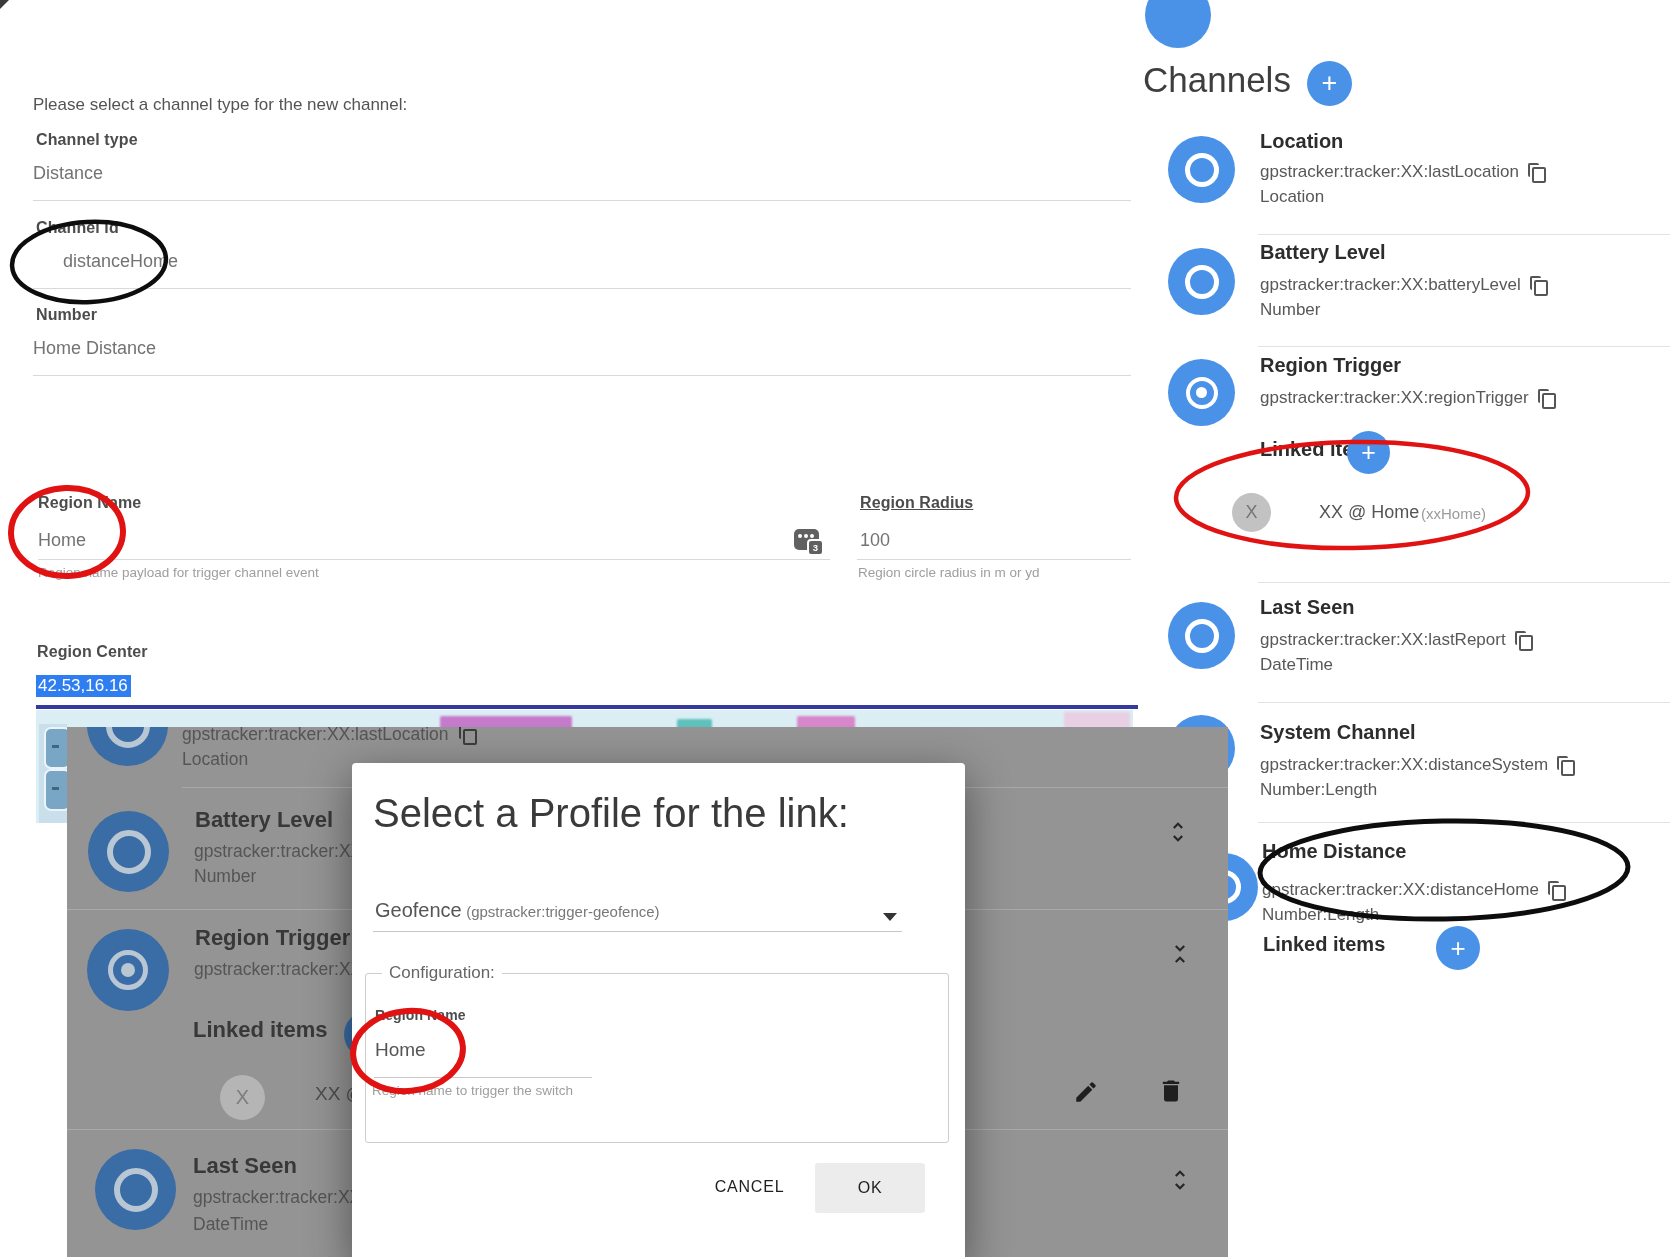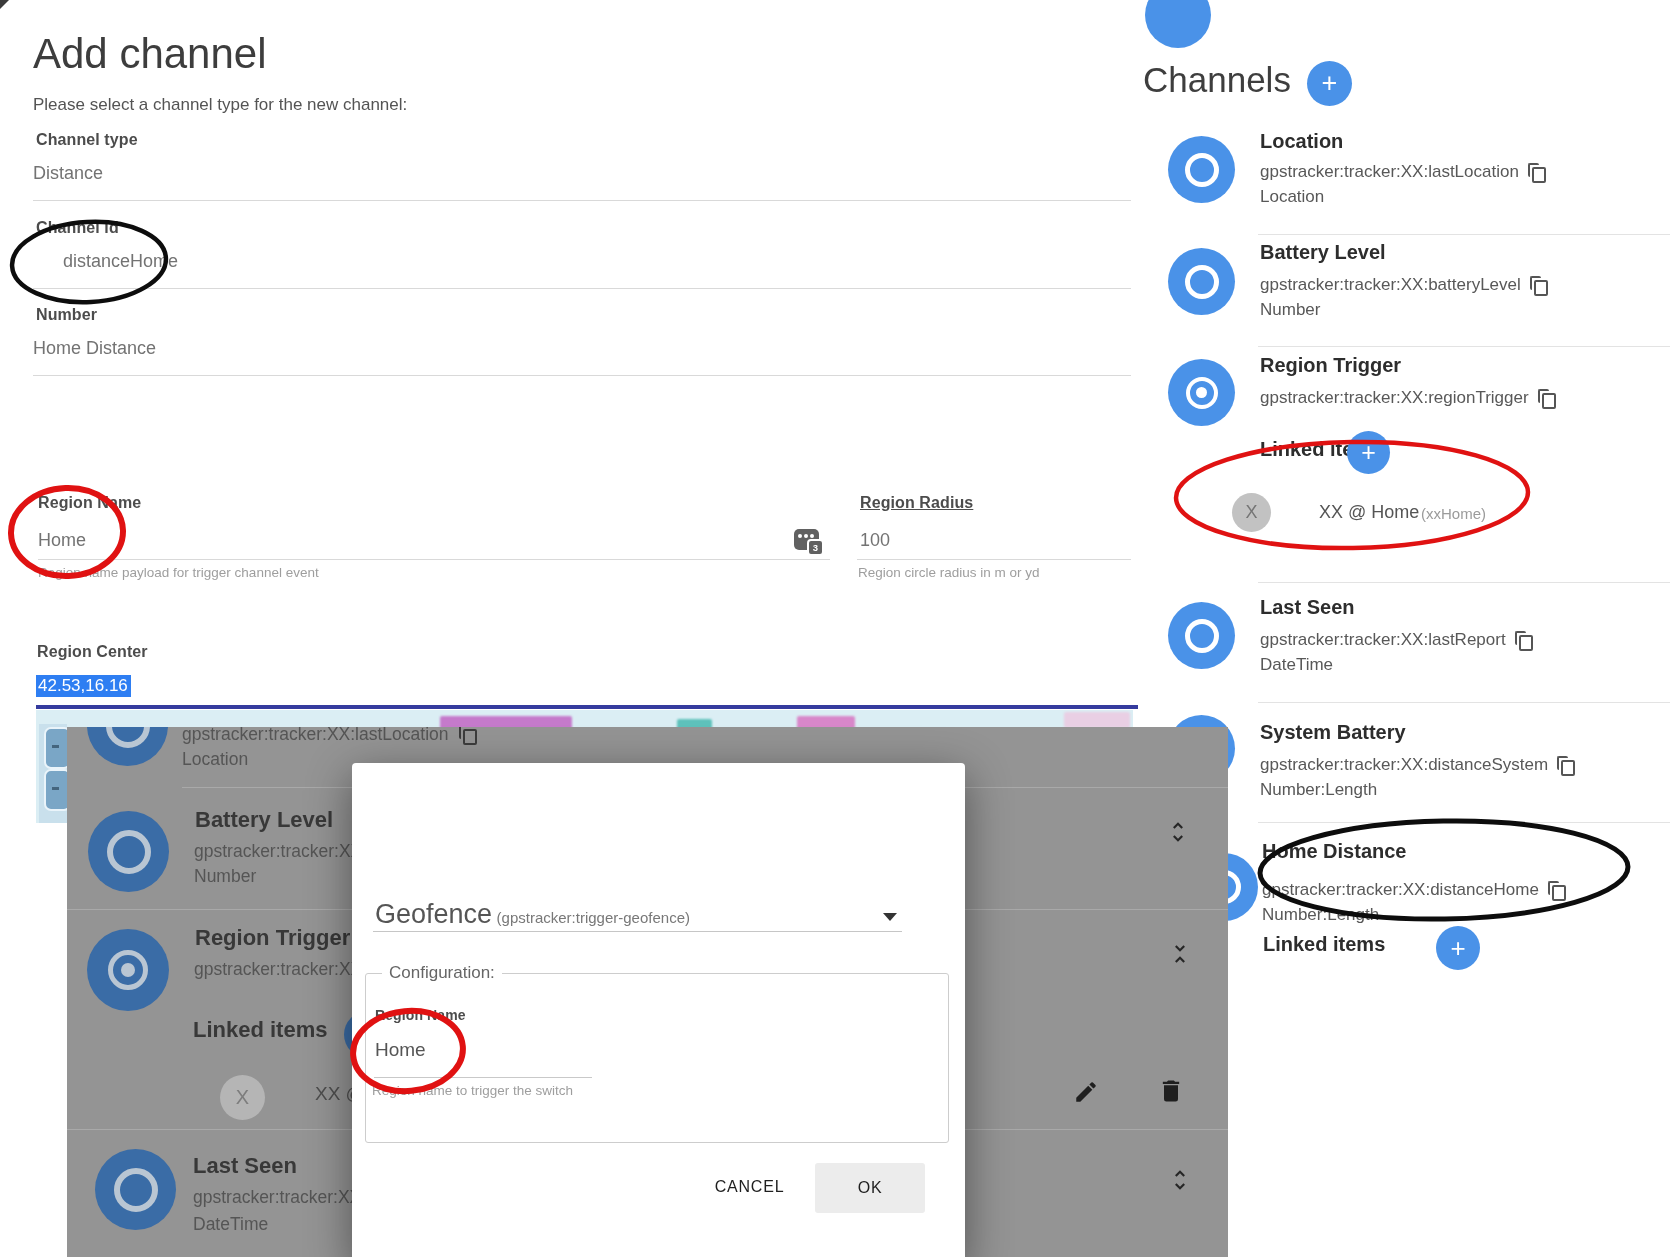--- a/index.html
+++ b/index.html
@@ -73,21 +73,20 @@
                  text-align:center;line-height:13px;}
   svg.anno{position:absolute;left:0;top:0;pointer-events:none;}
 </style>
 </head>
 <body>
 
 <div id="stage">
 
   <div class="abs" style="left:0;top:0;width:9px;height:9px;background:#3a3a3a;clip-path:polygon(0 0,100% 0,0 100%);"></div>
 
-  <div class="abs h1" style="left:33px;top:30px;">Add channel</div>
   <div class="abs sub" style="left:33px;top:95px;text-align:right;">Please select a channel type for the new channel:</div>
 
   <div class="abs lbl" style="left:36px;top:131px;">Channel type</div>
   <div class="abs val" style="left:33px;top:163px;">Distance</div>
   <div class="hr" style="left:33px;top:200px;width:1098px;"></div>
 
   <div class="abs lbl" style="left:36px;top:219px;">Channel id</div>
   <div class="abs val" style="left:35px;top:251px;margin-left:28px;">distanceHome</div>
   <div class="hr" style="left:33px;top:288px;width:1098px;"></div>
 
@@ -198,21 +197,21 @@
           <i class="back"></i>
           <i class="front"></i>
         </span>
     </div>
     <div class="abs rp-type" style="left:180px;top:639px;">DateTime</div>
     <div class="divider" style="left:178px;top:686px;width:412px;"></div>
 
     <div class="bcircle" style="left:88px;top:699px;">
         <div class="ring"></div>
       </div>
-    <div class="abs rp-title" style="left:180px;top:705px;">System Battery</div>
+    <div class="abs rp-title" style="left:180px;top:705px;">System Channel</div>
     <div class="abs rp-id" style="left:180px;top:739px;">
       <span>gpstracker:tracker:XX:distanceSystem</span>
       <span class="copyicon">
           <i class="back"></i>
           <i class="front"></i>
         </span>
     </div>
     <div class="abs rp-type" style="left:180px;top:764px;">Number:Length</div>
     <div class="divider" style="left:178px;top:806px;width:412px;"></div>
 
@@ -287,22 +286,23 @@
       </div>
     <div class="bg-title abs" style="left:126px;top:426px;">Last Seen</div>
     <div class="bg-id abs" style="left:126px;top:460px;">gpstracker:tracker:XX:lastReport</div>
     <div class="bg-type abs" style="left:126px;top:487px;">DateTime</div>
     <svg class="unfold" style="left:1100px;top:440px;" viewBox="0 0 24 24">
       <path fill="#262626" d="M12 5.83L15.17 9l1.41-1.41L12 3 7.41 7.59 8.83 9 12 5.83zm0 12.34L8.83 15l-1.42 1.41L12 21l4.59-4.59L15.17 15 12 18.17z"></path>
     </svg>
   </div>
 
   <div id="dialog">
+    <div class="dlg-title abs" style="left:21px;top:28px;">Select a Profile for the link:</div>
     <div class="abs" style="left:23px;top:136px;">
-      <span style="font-size:27px;color:#555;">Geofence</span>
+      <span style="font-size:20px;color:#555;">Geofence</span>
       <span style="font-size:15px;color:#787878;">(gpstracker:trigger-geofence)</span>
     </div>
     <div class="caret-down abs" style="left:531px;top:150px;"></div>
     <div class="hr" style="left:21px;top:168px;width:529px;background:#c6c6c6;"></div>
 
     <fieldset class="cfg">
       <legend>Configuration:</legend>
       <div class="abs lbl" style="left:9px;top:24px;font-size:14px;">Region Name</div>
       <div class="abs" style="left:9px;top:56px;font-size:19px;color:#555;">Home</div>
       <div class="hr" style="left:8px;top:94px;width:218px;background:#c9c9c9;"></div>

